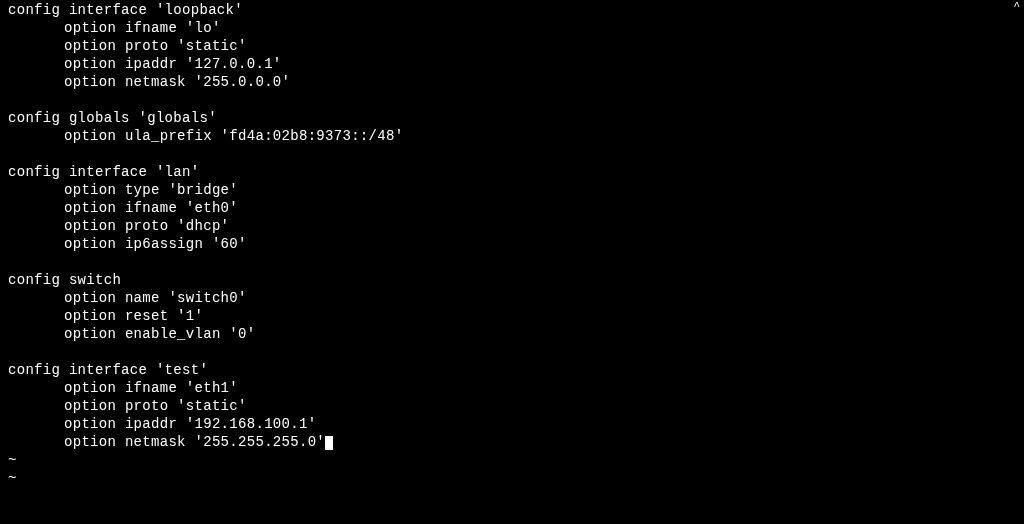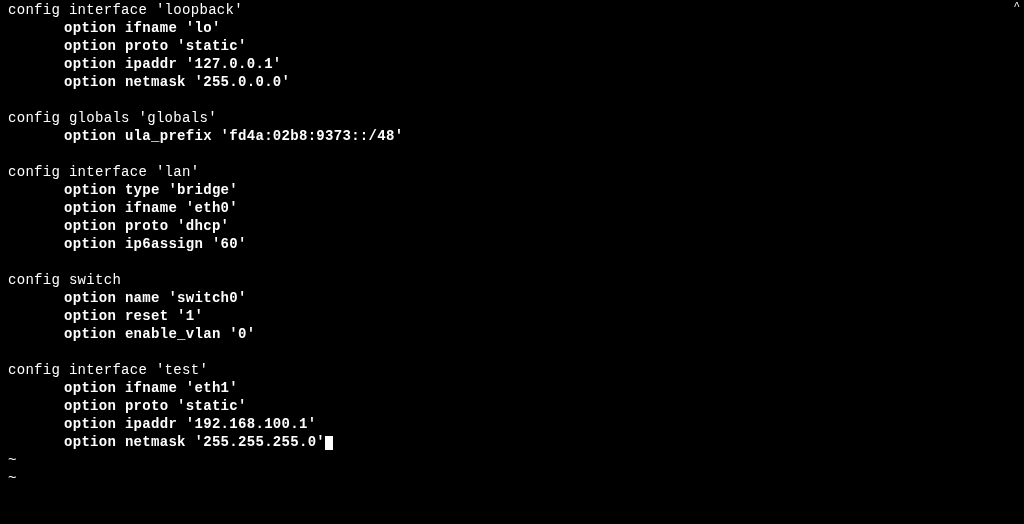--- a/index.html
+++ b/index.html
@@ -12,21 +12,21 @@
       font-size: 14px;
       line-height: 18px;
       overflow: hidden;
       position: relative;
     }
     .editor {
       padding: 1px 0 0 8px;
       white-space: pre;
       letter-spacing: 0.3px;
     }
-    .indent { padding-left: 56px; font-weight: bold; }
+    .indent { padding-left: 56px; }
     .line { min-height: 18px; }
     .tilde { color: #fff; padding-left: 0px; }
     .cursor {
       display: inline-block;
       width: 8px;
       height: 14px;
       background: #fff;
       vertical-align: text-bottom;
       margin-left: 0px;
     }

